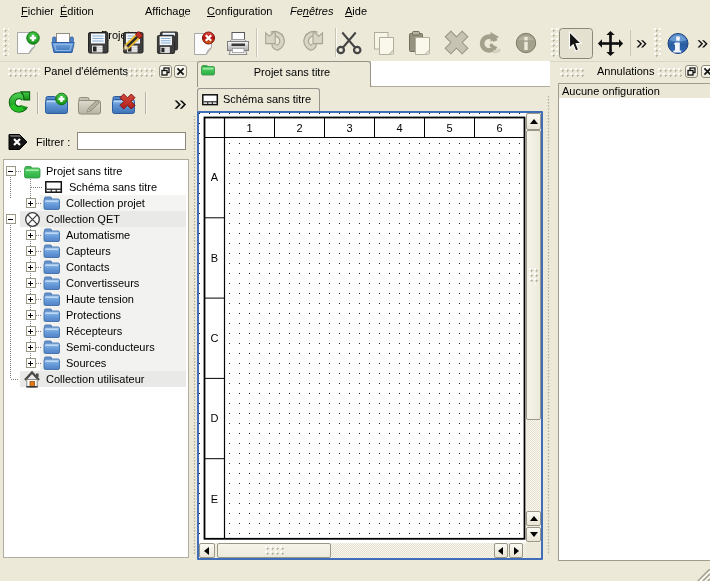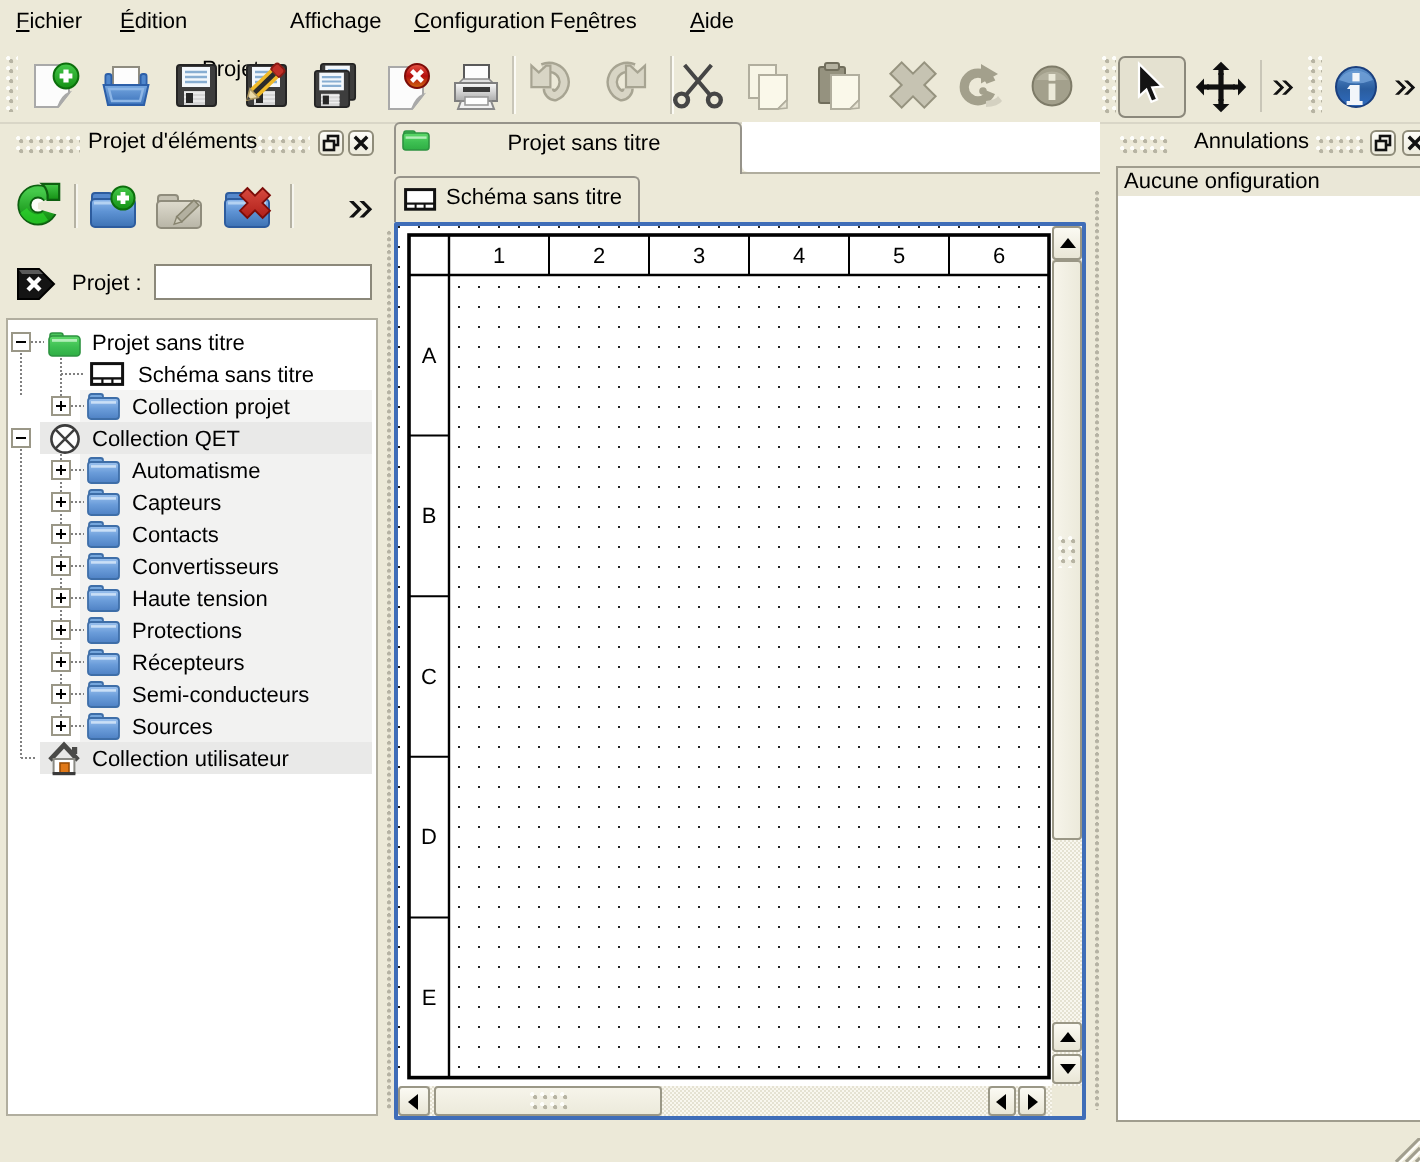--- a/index.html
+++ b/index.html
@@ -12,26 +12,26 @@
 u{text-decoration:underline;}
 .sbbtn{position:absolute;background:linear-gradient(#fbfaf3,#e9e6d6);border:1px solid #9a9786;border-radius:2px;}
 .tri{position:absolute;width:0;height:0;}
 .sbtrack{background-color:#f9f7ef;background-image:linear-gradient(45deg,#e5e2d2 25%,rgba(0,0,0,0) 25%,rgba(0,0,0,0) 75%,#e5e2d2 75%),linear-gradient(45deg,#e5e2d2 25%,rgba(0,0,0,0) 25%,rgba(0,0,0,0) 75%,#e5e2d2 75%);background-position:0 0,1px 1px;background-size:2px 2px;}
 .lbl{position:absolute;white-space:nowrap;}
 </style></head>
 <body>
 <div id="win">
 
 <div class="abs" style="left:0;top:0;width:710px;height:23px;background:#ece9d8;">
-  <span class="menu-it" style="left:8px;"><u>F</u>ichier</span>
+  <span class="menu-it" style="left:21px;"><u>F</u>ichier</span>
   <span class="menu-it" style="left:60px;"><u>É</u>dition</span>
   <span class="menu-it" style="left:101px;margin-top:24px;"><u>P</u>rojet</span>
   <span class="menu-it" style="left:145px;">Afficha<u>g</u>e</span>
   <span class="menu-it" style="left:207px;"><u>C</u>onfiguration</span>
-  <span class="menu-it" style="left:275px;">Fe<u>n</u>êtres</span>
+  <span class="menu-it" style="left:290px;font-style:italic;">Fe<u>n</u>êtres</span>
   <span class="menu-it" style="left:345px;"><u>A</u>ide</span>
 </div>
 
 <div id="toolbar" class="abs" style="left:0;top:23px;width:710px;height:38px;border-bottom:1px solid #d9d6c7;">
 <svg width="710" height="38" viewBox="0 23 710 38" style="position:absolute;left:0;top:0;">
 <defs>
 <linearGradient id="grn" x1="0" y1="0" x2="0" y2="1">
             <stop offset="0" stop-color="#45c94a"></stop>
             <stop offset="1" stop-color="#149114"></stop>
           </linearGradient>
@@ -181,21 +181,21 @@
 </svg>
 <div class="abs dots-v" style="left:3px;top:5px;width:6px;height:28px;"></div>
 <div class="abs dots-v" style="left:551px;top:5px;width:7px;height:30px;"></div>
 <div class="abs dots-v" style="left:654px;top:5px;width:7px;height:30px;"></div>
 </div>
 
 <div id="ldock" class="abs" style="left:0;top:62px;width:190px;height:500px;">
 
   <div class="abs dots-h" style="left:8px;top:6px;width:32px;height:9px;"></div>
   <div class="abs dots-h" style="left:124px;top:6px;width:31px;height:9px;"></div>
-  <div class="lbl" style="left:44px;top:3px;">Projet d'éléments</div>
+  <div class="lbl" style="left:44px;top:3px;">Panel d'éléments</div>
   <div class="titbtn" style="left:159px;top:3px;"></div>
   <svg class="abs" style="left:159px;top:3px;" width="13" height="13">
         <rect x="5" y="3" width="5" height="4.5" fill="none" stroke="#111" stroke-width="1.3"></rect>
         <rect x="3" y="5.5" width="5" height="4.5" fill="#f4f2e8" stroke="#111" stroke-width="1.3"></rect>
       </svg>
   <div class="titbtn" style="left:174px;top:3px;"></div>
   <svg class="abs" style="left:174px;top:3px;" width="13" height="13">
         <path d="M3.4,3.4 l6.2,6.2 M9.6,3.4 l-6.2,6.2" stroke="#111" stroke-width="1.7"></path>
       </svg>
 
@@ -256,21 +256,21 @@
           <path d="M174.5,100.5 L178.6,104.6 L174.5,108.7 L176.8,108.7 L180.9,104.6 L176.8,100.5 Z"></path>
           <path d="M179.7,100.5 L183.8,104.6 L179.7,108.7 L182,108.7 L186.1,104.6 L182,100.5 Z"></path>
         </g>
   </svg>
 
   <svg class="abs" style="left:8px;top:71px;" width="22" height="20">
     <path d="M1,1.5 h10.5 l7.5,7.5 l-7.5,7.5 h-10.5 z" fill="#141414" stroke="#000"></path>
     <path d="M1.5,2 h10 l2,2 h-10.5 z" fill="#5a5a5a"></path>
     <path d="M6,6 l6,6 M12,6 l-6,6" stroke="#fff" stroke-width="2.2"></path>
   </svg>
-  <div class="lbl" style="left:36px;top:74px;">Projet :</div>
+  <div class="lbl" style="left:36px;top:74px;">Filtrer :</div>
   <div class="abs" style="left:77px;top:70px;width:107px;height:16px;background:#fff;border:1px solid #8b887a;"></div>
 
   <div class="abs" style="left:3px;top:97px;width:184px;height:397px;background:#fff;border:1px solid #b1ae9f;"></div>
   <svg class="abs" style="left:4px;top:98px;" width="182" height="395" font-family="Liberation Sans, sans-serif" font-size="11px">
     <defs>
       <linearGradient id="bf" x1="0" y1="0" x2="0" y2="1">
             <stop offset="0" stop-color="#9cc2ef"></stop>
             <stop offset="0.5" stop-color="#6b9dda"></stop>
             <stop offset="1" stop-color="#4e81c4"></stop>
           </linearGradient>

